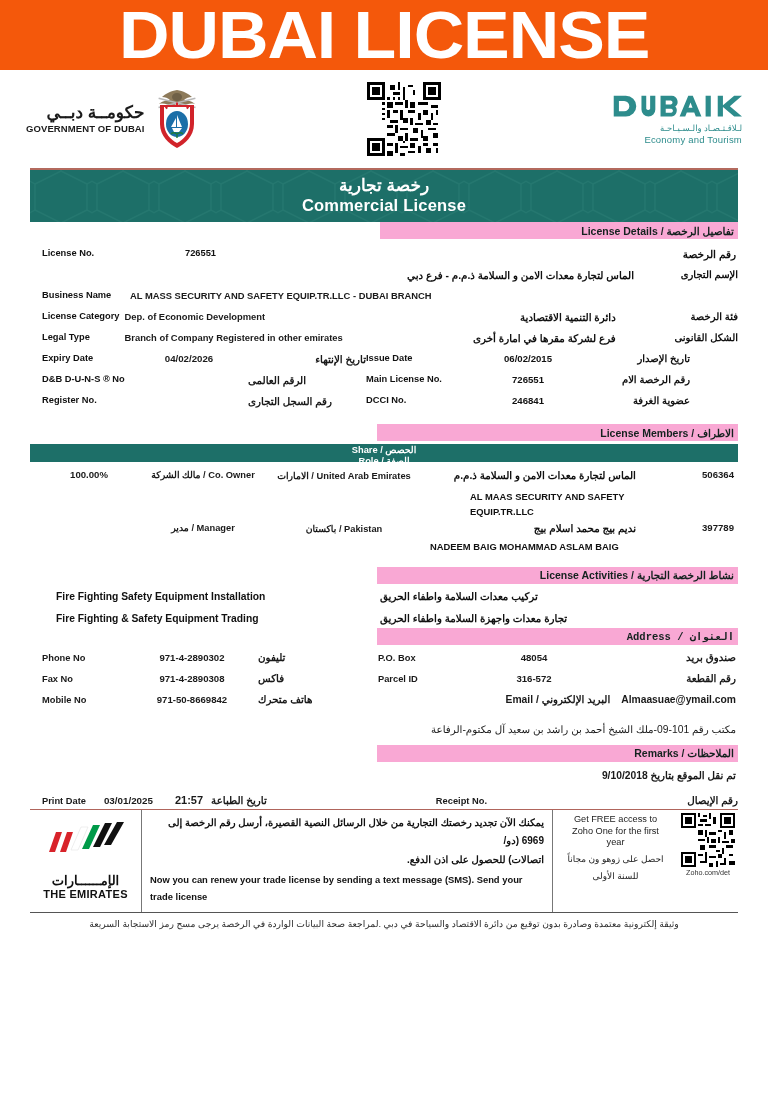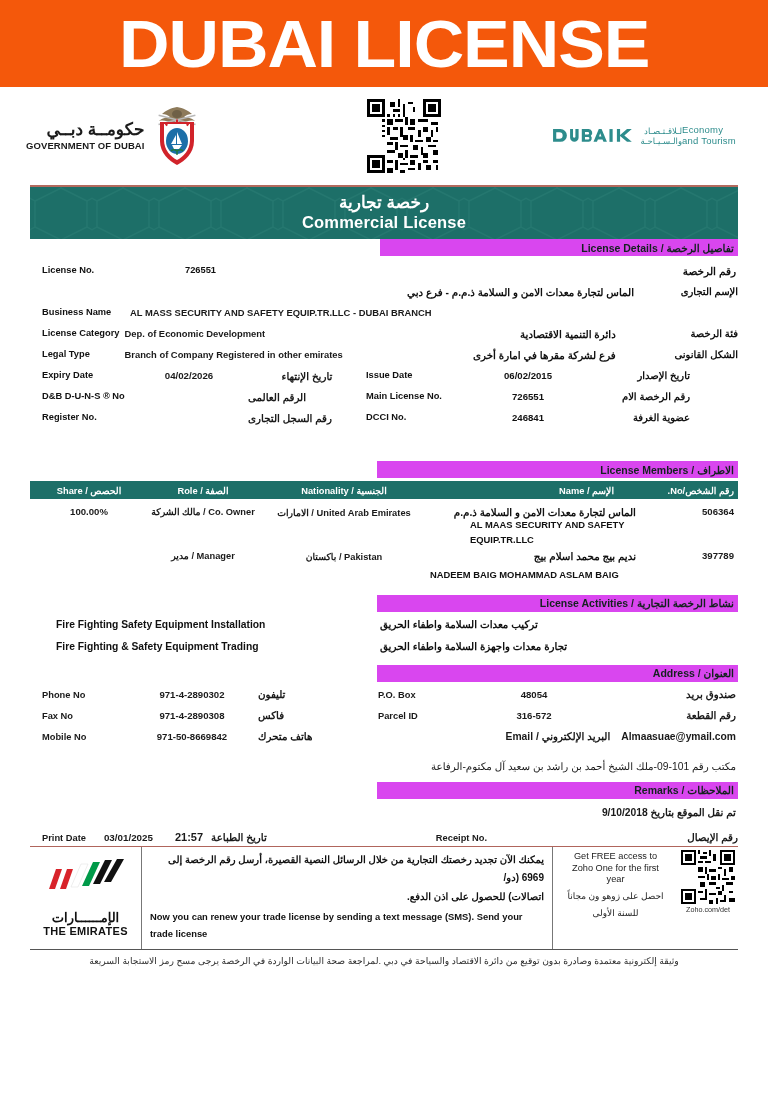--- a/index.html
+++ b/index.html
@@ -12,21 +12,21 @@
     width: 768px;
     height: 1109px;
     font-family: "Liberation Sans", sans-serif;
     color: #1a1a1a;
     position: relative;
     overflow: hidden;
   }
 
   
   .top-banner {
-    height: 87px;
+    height: 70px;
     background: #F4580B;
     display: flex;
     align-items: center;
     justify-content: center;
     overflow: hidden;
   }
   .top-banner-text {
     color: #ffffff;
     font-family: "Liberation Sans", sans-serif;
     font-weight: bold;
@@ -74,22 +74,22 @@
   .logo-center {
     flex: 1;
     display: flex;
     justify-content: center;
   }
   .qr-main { width: 74px; height: 74px; display:block; }
 
   .logo-right {
     width: 190px;
     display: flex;
-    flex-direction: row;
-    align-items: flex-start;
+    flex-direction: column;
+    align-items: flex-end;
   }
   .det-wordmark { height: 26px; }
   .det-ar {
     color: #2d8c8c;
     font-size: 8.5px;
     direction: rtl;
     letter-spacing: 1.2px;
     margin-top: 3px;
   }
   .det-en {
@@ -128,21 +128,21 @@
     position: relative;
     color: #ffffff;
     font-weight: bold;
     line-height: 1.18;
   }
   .title-ar { font-size: 17px; direction: rtl; }
   .title-en { font-size: 16.5px; letter-spacing: 0.2px; }
 
   
   .sec-bar {
-    background: #d946ef;
+    background: #f9a8d4;
     height: 17px;
     margin-left: 350px;
     display: flex;
     align-items: center;
     justify-content: flex-end;
     padding-right: 4px;
     box-sizing: border-box;
   }
   .sec-bar .lbl {
     font-size: 10.5px;
@@ -227,20 +227,21 @@
   
   .members-head {
     background: #1d6f68;
     display: flex;
     height: 18px;
     align-items: center;
     color: #ffffff;
     font-size: 9.3px;
     font-weight: bold;
     margin-top: 3px;
+    flex-direction: column;
   }
   .mh-share { width: 118px; text-align: center; direction: rtl; }
   .mh-role { width: 110px; text-align: center; direction: rtl; }
   .mh-nat  { width: 172px; text-align: center; direction: rtl; }
   .mh-name { flex: 1; text-align: right; direction: rtl; padding-right: 34px; }
   .mh-no   { width: 86px; text-align: right; direction: rtl; padding-right: 4px; }
 
   .mrow {
     display: flex;
     padding-top: 7px;
@@ -255,20 +256,21 @@
     direction: rtl;
     font-size: 10.3px;
     font-weight: bold;
     color: #111;
   }
   .m-name-en {
     text-align: left;
     font-weight: bold;
     font-size: 9.4px;
     color: #111;
+    margin-top: 9px;
     line-height: 1.55;
     padding-left: 40px;
   }
 
   
   .act-row {
     display: flex;
     align-items: center;
     min-height: 19px;
     padding-top: 3px;
@@ -611,21 +613,21 @@
     <div class="drow">
       <div class="c-en-lbl">Legal Type</div>
       <div style="width:260px;font-weight:bold;font-size:9.4px;">Branch of Company Registered in other emirates</div>
       <div class="c-ar-mid">فرع لشركة مقرها في امارة أخرى</div>
       <div class="c-ar-lbl2">الشكل القانونى</div>
     </div>
 
     <div class="drow">
       <div class="c-en-lbl">Expiry Date</div>
       <div style="width:118px;text-align:center;font-weight:bold;font-size:9.7px;">04/02/2026</div>
-      <div style="width:118px;direction:rtl;text-align:center;font-size:10.3px;font-weight:bold;">تاريخ الإنتهاء</div>
+      <div style="width:118px;direction:rtl;text-align:right;font-size:10.3px;font-weight:bold;">تاريخ الإنتهاء</div>
       <div class="c-mid-lbl">Issue Date</div>
       <div class="c-mid-val">06/02/2015</div>
       <div class="c-ar-lbl2">تاريخ الإصدار</div>
     </div>
 
     <div class="drow">
       <div class="c-en-lbl">D&amp;B D-U-N-S ® No</div>
       <div style="width:118px;text-align:center;font-weight:bold;font-size:9.7px;"></div>
       <div style="width:118px;direction:rtl;text-align:left;font-size:10.3px;font-weight:bold;">الرقم العالمى</div>
       <div class="c-mid-lbl">Main License No.</div>
@@ -636,21 +638,21 @@
     <div class="drow">
       <div class="c-en-lbl">Register No.</div>
       <div style="width:118px;text-align:center;font-weight:bold;font-size:9.7px;"></div>
       <div style="width:118px;direction:rtl;text-align:left;font-size:10.3px;font-weight:bold;">رقم السجل التجارى</div>
       <div class="c-mid-lbl">DCCI No.</div>
       <div class="c-mid-val">246841</div>
       <div class="c-ar-lbl2">عضوية الغرفة</div>
     </div>
   </div>
 
-  <div class="sec-bar wide" style="margin-top:28px;">
+  <div class="sec-bar wide" style="margin-top:8px;">
     <span class="lbl">الاطراف  /  License Members</span>
   </div>
 
   <div class="members-head">
     <div class="mh-share">الحصص / Share</div>
     <div class="mh-role">الصفة / Role</div>
     <div class="mh-nat">الجنسية / Nationality</div>
     <div class="mh-name">الإسم / Name</div>
     <div class="mh-no">رقم الشخص/No.</div>
   </div>
@@ -683,21 +685,21 @@
 
   <div class="act-row">
     <div class="act-en">Fire Fighting Safety  Equipment Installation</div>
     <div class="act-ar">تركيب معدات السلامة واطفاء الحريق</div>
   </div>
   <div class="act-row">
     <div class="act-en">Fire Fighting &amp; Safety Equipment Trading</div>
     <div class="act-ar">تجارة معدات واجهزة السلامة واطفاء الحريق</div>
   </div>
 
-  <div class="sec-bar wide" style="margin-top:9px;">
+  <div class="sec-bar wide" style="font-family:Liberation Mono, monospace;">
     <span class="lbl">العنوان  /  Address</span>
   </div>
 
   <div class="addr-rows">
     <div class="arow">
       <div class="a-en-lbl">Phone No</div>
       <div class="a-en-val">971-4-2890302</div>
       <div class="a-ar-lbl">تليفون</div>
       <div class="a-mid-lbl">P.O. Box</div>
       <div class="a-mid-val">48054</div>

